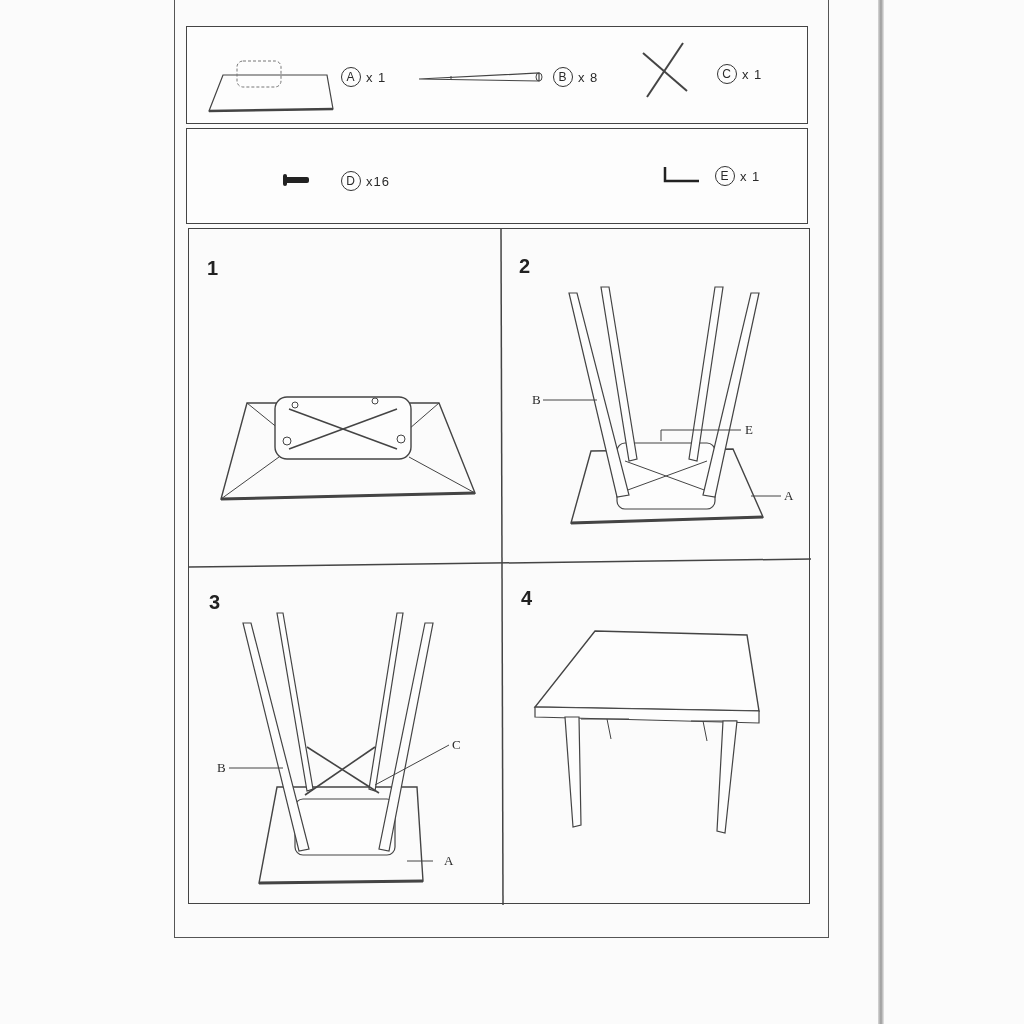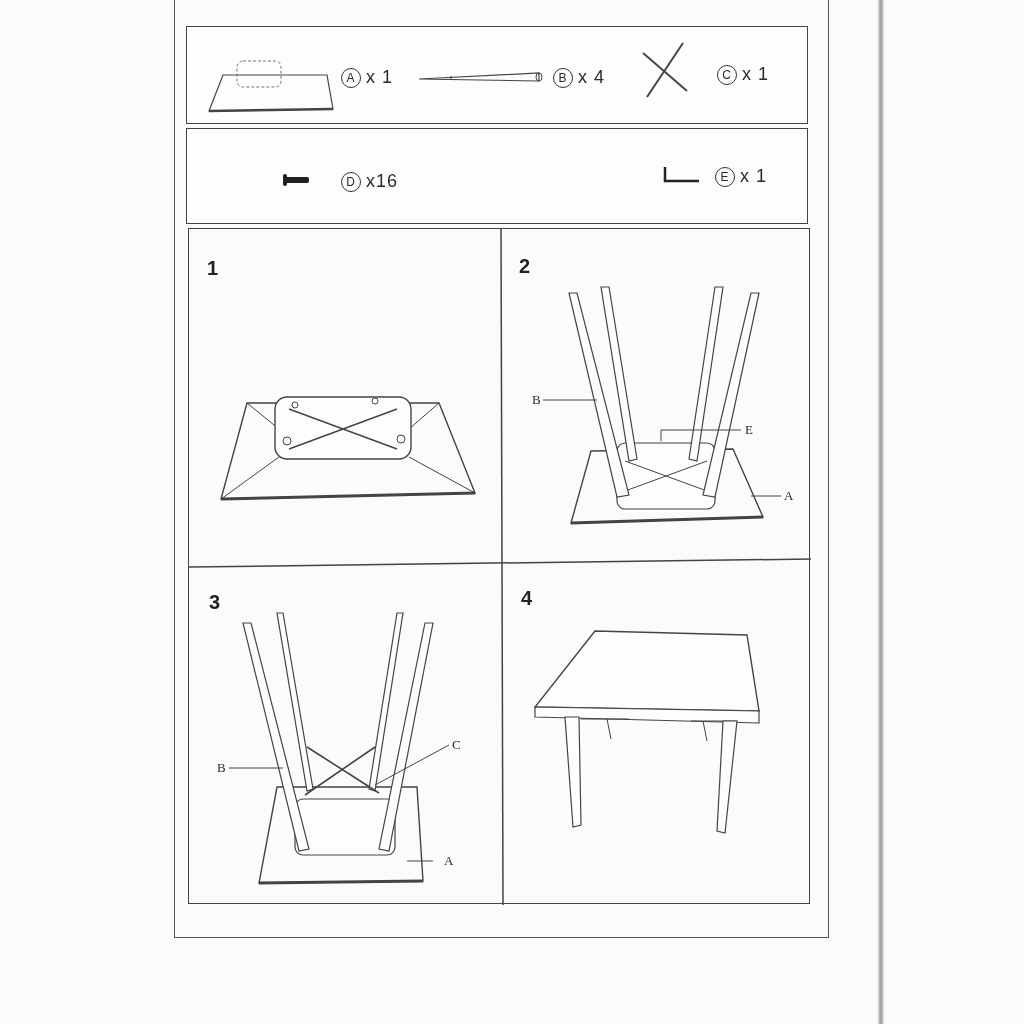--- a/index.html
+++ b/index.html
@@ -4,21 +4,21 @@
 <style>
   html, body { margin:0; padding:0; }
   body { width:1024px; height:1024px; background:#fbfbfb; position:relative; overflow:hidden; font-family:"Liberation Sans", sans-serif; color:#2a2a2a; }
   .page-edge { position:absolute; left:878px; top:0; width:6px; height:1024px; background:linear-gradient(to right,#d8d8d8,#9a9a9a,#e8e8e8); }
   .sheet { position:absolute; left:174px; top:0; width:655px; height:938px; border:1.5px solid #555; border-top:none; box-sizing:border-box; }
   .parts { position:absolute; left:186px; width:622px; border:1.5px solid #444; box-sizing:border-box; background:#fdfdfd; }
   .parts.row1 { top:26px; height:98px; }
   .parts.row2 { top:128px; height:96px; }
   .part { position:absolute; display:flex; align-items:center; font-size:14px; letter-spacing:1px; }
   .circ { display:inline-flex; width:18px; height:18px; border:1.3px solid #333; border-radius:50%; align-items:center; justify-content:center; font-size:12px; margin-right:5px; }
-  .qty { font-size:18px; }
+  .qty { font-size:13px; }
   .grid { position:absolute; left:188px; top:228px; width:622px; height:676px; border:1.5px solid #444; box-sizing:border-box; }
   .cell { position:absolute; box-sizing:border-box; }
   .step-num { position:absolute; font-size:20px; font-weight:bold; color:#222; }
   .callout { position:absolute; font-family:"Liberation Serif", serif; font-size:13px; }
   svg { position:absolute; left:0; top:0; }
 </style>
 </head>
 <body>
 
 <div class="page-edge"></div>
@@ -37,21 +37,21 @@
 
     <line x1="456" y1="26" x2="500" y2="64" stroke="#444" stroke-width="2"></line>
     <line x1="496" y1="16" x2="460" y2="70" stroke="#444" stroke-width="2"></line>
   </svg>
   <div class="part" style="left:154px;top:40px;">
     <span class="circ">A</span>
     <span class="qty">x 1</span>
   </div>
   <div class="part" style="left:366px;top:40px;">
     <span class="circ">B</span>
-    <span class="qty">x 4</span>
+    <span class="qty">x 8</span>
   </div>
   <div class="part" style="left:530px;top:37px;">
     <span class="circ">C</span>
     <span class="qty">x 1</span>
   </div>
 </div>
 
 <div class="parts row2">
   <svg width="622" height="96">
     <rect x="98" y="48" width="24" height="6" rx="2" fill="#222"></rect>

